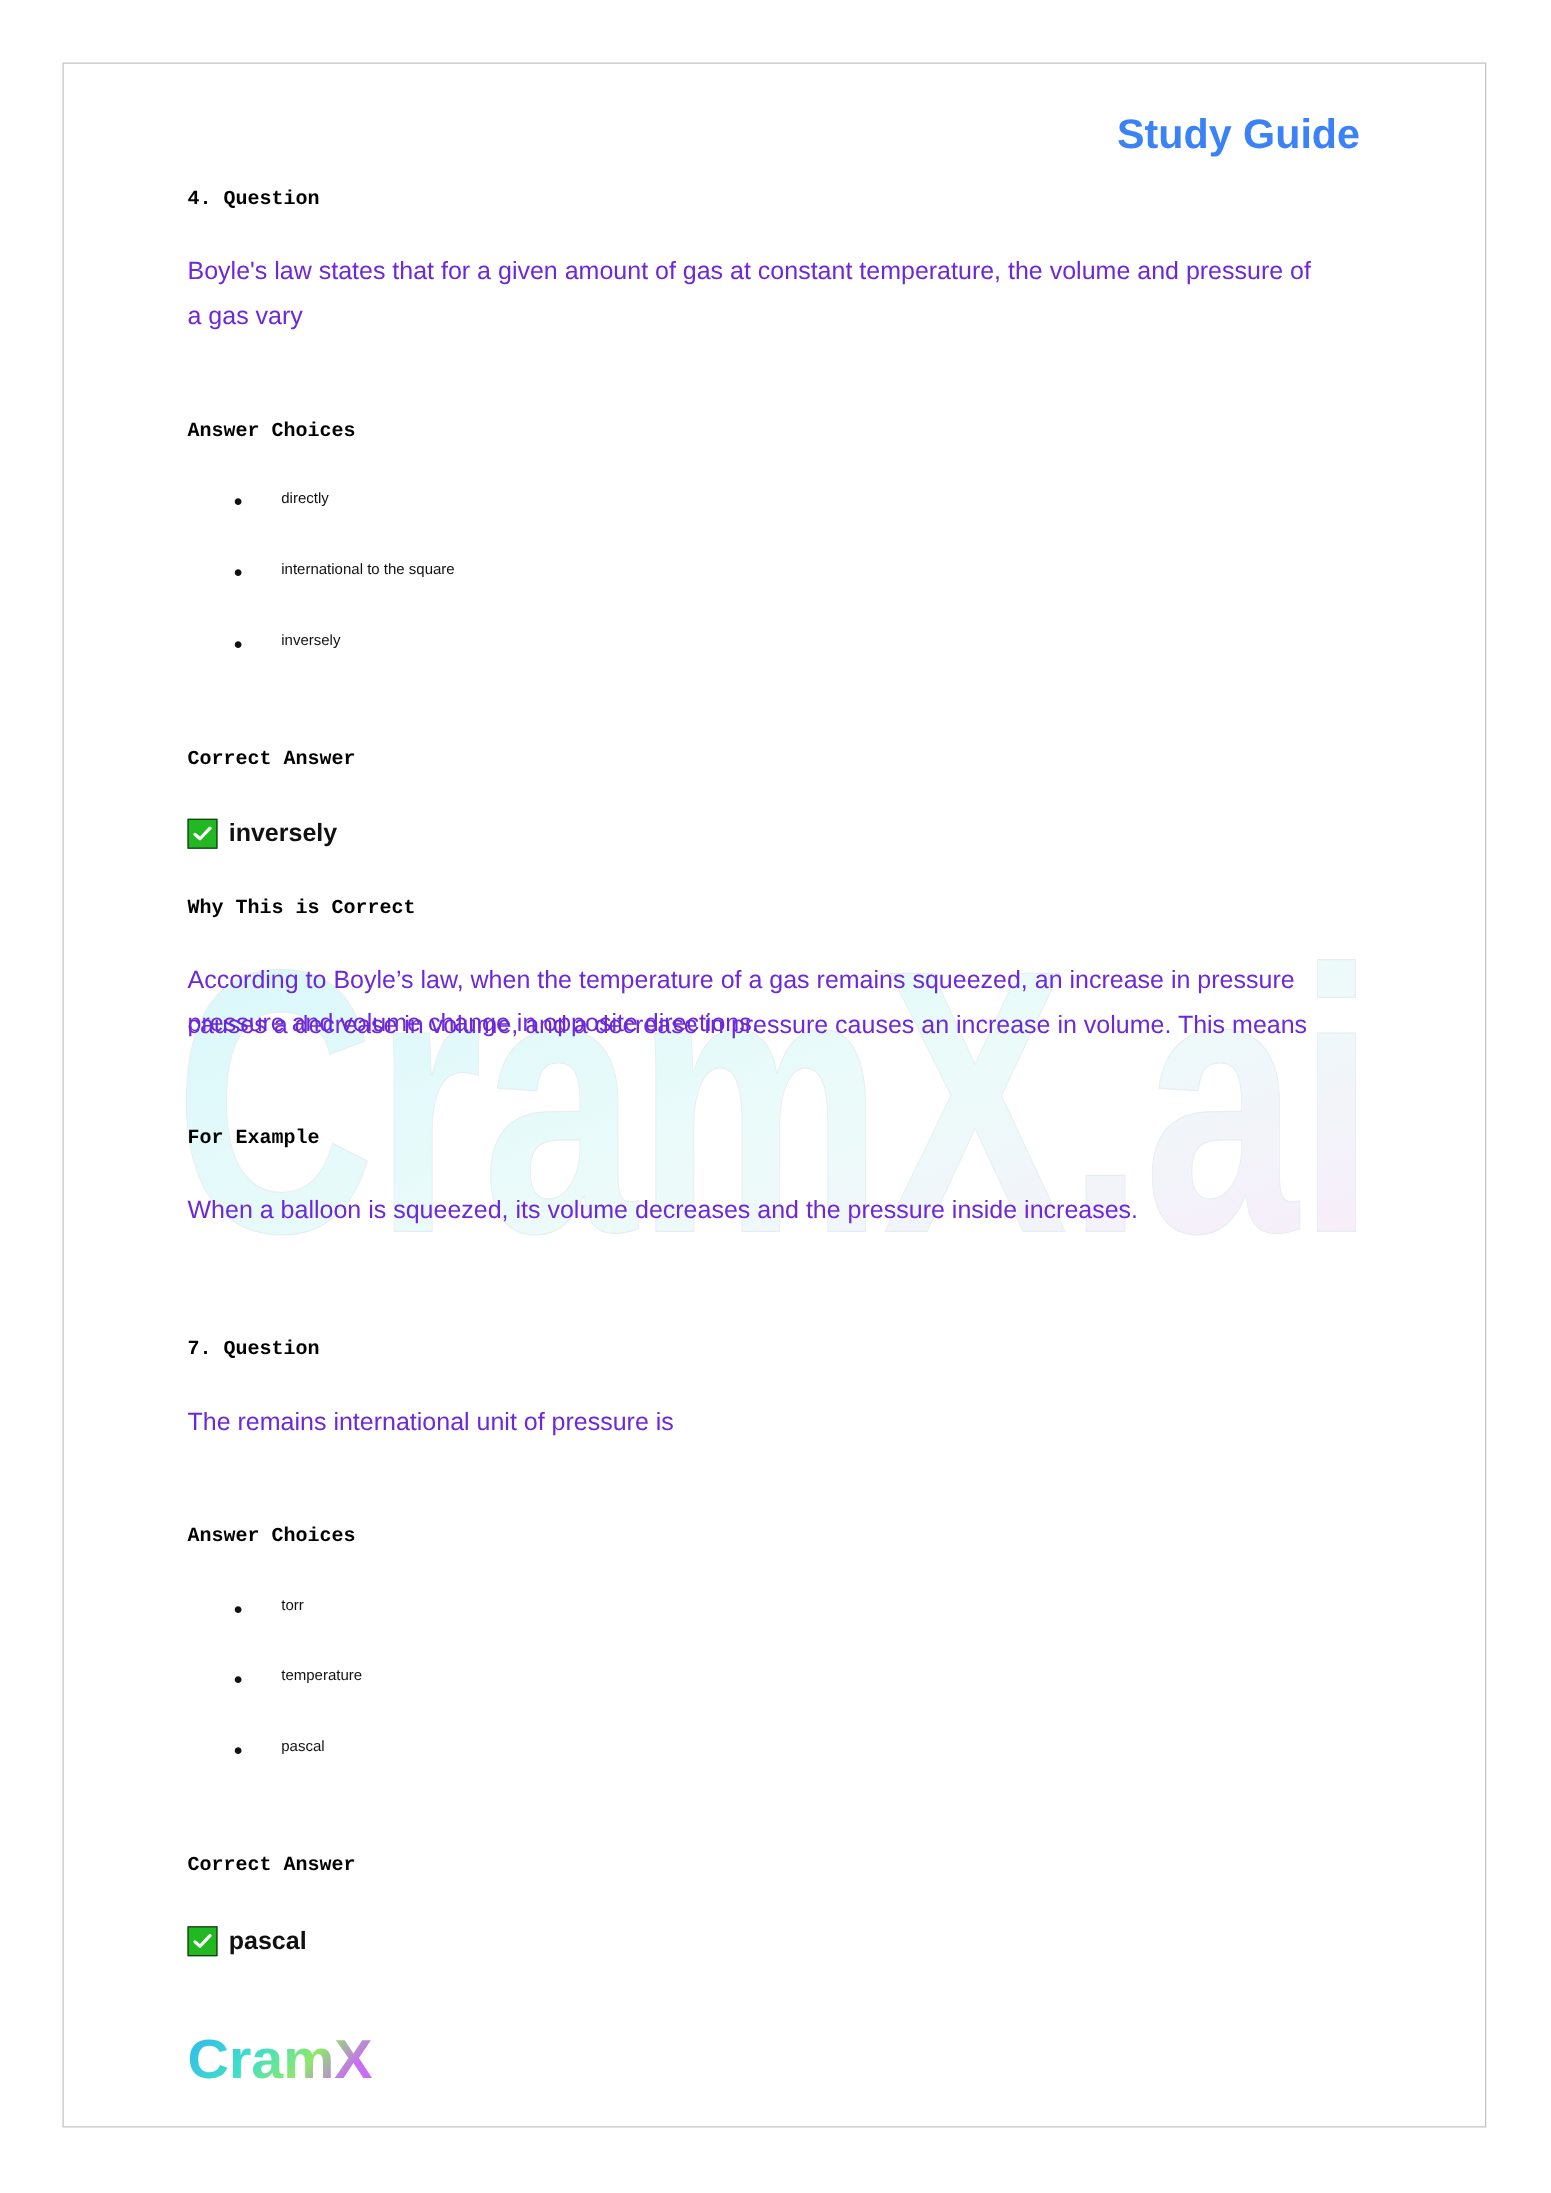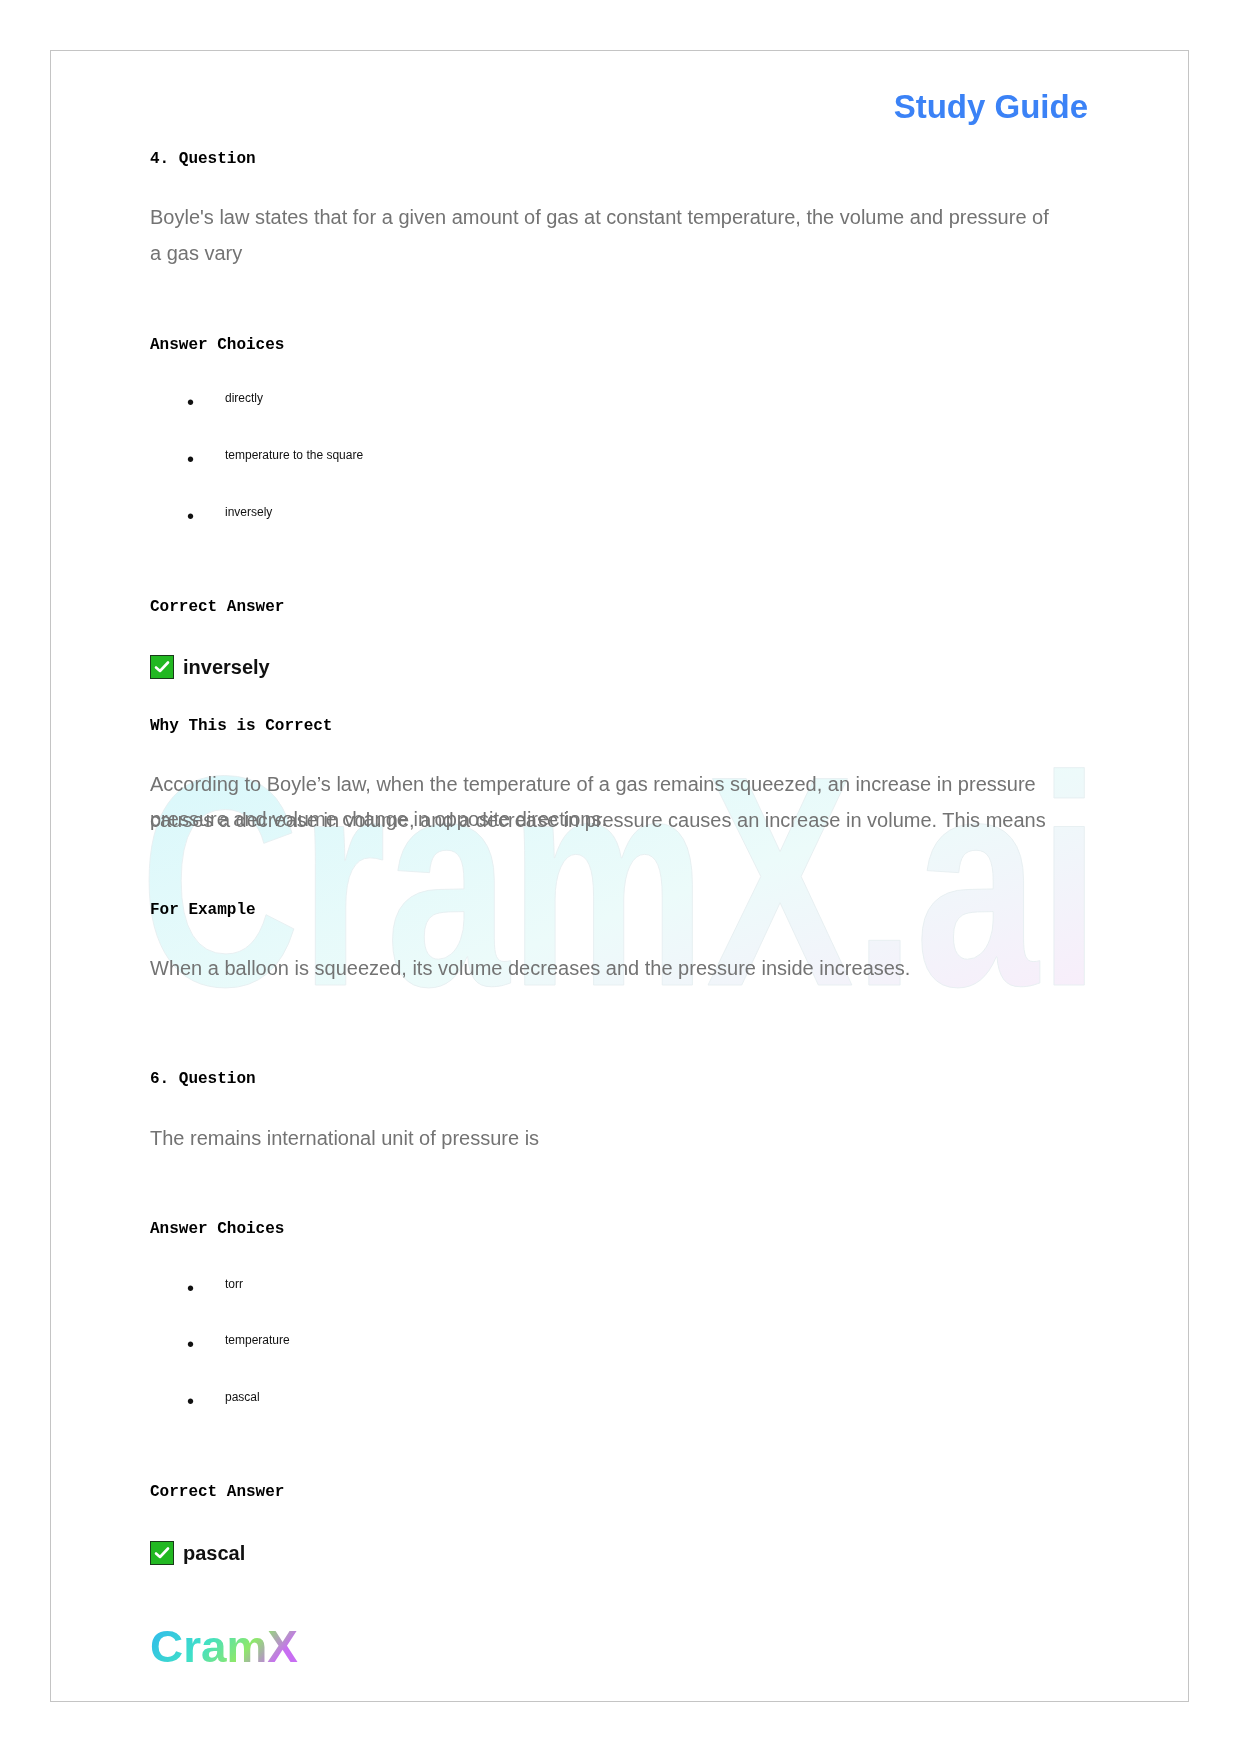--- a/index.html
+++ b/index.html
@@ -3,21 +3,21 @@
   <meta charset="utf-8">
   <style>
     html, body { margin: 0; padding: 0; background: #ffffff; }
     body { width: 1241px; height: 1754px; position: relative; overflow: hidden;
            font-family: "Liberation Sans", sans-serif; color: #111; }
     .page-border { position: absolute; left: 50px; top: 50px; width: 1139px; height: 1652px;
                    border: 1.5px solid #c4c4c4; box-sizing: border-box; }
     .abs { position: absolute; white-space: nowrap; }
     .title { right: 153px; top: 88px; font-size: 33px; font-weight: bold; color: #3b82f6; }
     .h { left: 150px; font-size: 16px; font-weight: bold; color: #000000; font-family: Liberation Mono, monospace; }
-    .p { left: 150px; font-size: 20px; color: #737373; }
+    .p { left: 150px; font-size: 20px; color: #6d28d9; }
     .bullet { left: 187px; font-size: 20px; }
     .opt { left: 225px; font-size: 12px; }
     .answer { left: 150px; font-size: 20px; font-weight: bold; display: flex; align-items: center; gap: 9px; }
     .check { width: 24px; height: 24px; background: #22b822; border: 1.5px solid #1a3a1a;
              box-sizing: border-box; display: flex; align-items: center; justify-content: center; }
     .watermark { position: absolute; left: 140px; top: 740px; width: 960px; height: 260px;
                  pointer-events: none; z-index: 0; }
     .content { position: relative; z-index: 1; }
     .logo { position: absolute; left: 150px; top: 1620px; width: 150px; height: 52px; }
   </style>
@@ -42,21 +42,21 @@
 
   <div class="abs h" style="top:150px">4. Question</div>
   <div class="abs p" style="top:206px">Boyle's law states that for a given amount of gas at constant temperature, the volume and pressure of</div>
   <div class="abs p" style="top:242px">a gas vary</div>
 
   <div class="abs h" style="top:336px">Answer Choices</div>
   <div>
     <span class="abs bullet" style="top:391px">•</span>
     <span class="abs opt" style="top:391px">directly</span>
     <span class="abs bullet" style="top:448px">•</span>
-    <span class="abs opt" style="top:448px">temperature to the square</span>
+    <span class="abs opt" style="top:448px">international to the square</span>
     <span class="abs bullet" style="top:505px">•</span>
     <span class="abs opt" style="top:505px">inversely</span>
   </div>
 
   <div class="abs h" style="top:598px">Correct Answer</div>
   <div class="abs answer" style="top:655px">
     <span class="check">
       <svg width="16" height="14" viewBox="0 0 16 14">
           <path d="M2 7.5 L6 11 L14 2.5" fill="none" stroke="#fff" stroke-width="2.6" stroke-linecap="round" stroke-linejoin="round"></path>
         </svg>
@@ -65,21 +65,21 @@
   </div>
 
   <div class="abs h" style="top:717px">Why This is Correct</div>
   <div class="abs p" style="top:773px">According to Boyle’s law, when the temperature of a gas remains squeezed, an increase in pressure</div>
   <div class="abs p" style="top:809px">causes a decrease in volume, and a decrease in pressure causes an increase in volume. This means</div>
   <div class="abs p" style="top:808px">pressure and volume change in opposite directions.</div>
 
   <div class="abs h" style="top:901px">For Example</div>
   <div class="abs p" style="top:957px">When a balloon is squeezed, its volume decreases and the pressure inside increases.</div>
 
-  <div class="abs h" style="top:1070px">6. Question</div>
+  <div class="abs h" style="top:1070px">7. Question</div>
   <div class="abs p" style="top:1127px">The remains international unit of pressure is</div>
 
   <div class="abs h" style="top:1220px">Answer Choices</div>
   <div>
     <span class="abs bullet" style="top:1277px">•</span>
     <span class="abs opt" style="top:1277px">torr</span>
     <span class="abs bullet" style="top:1333px">•</span>
     <span class="abs opt" style="top:1333px">temperature</span>
     <span class="abs bullet" style="top:1390px">•</span>
     <span class="abs opt" style="top:1390px">pascal</span>

